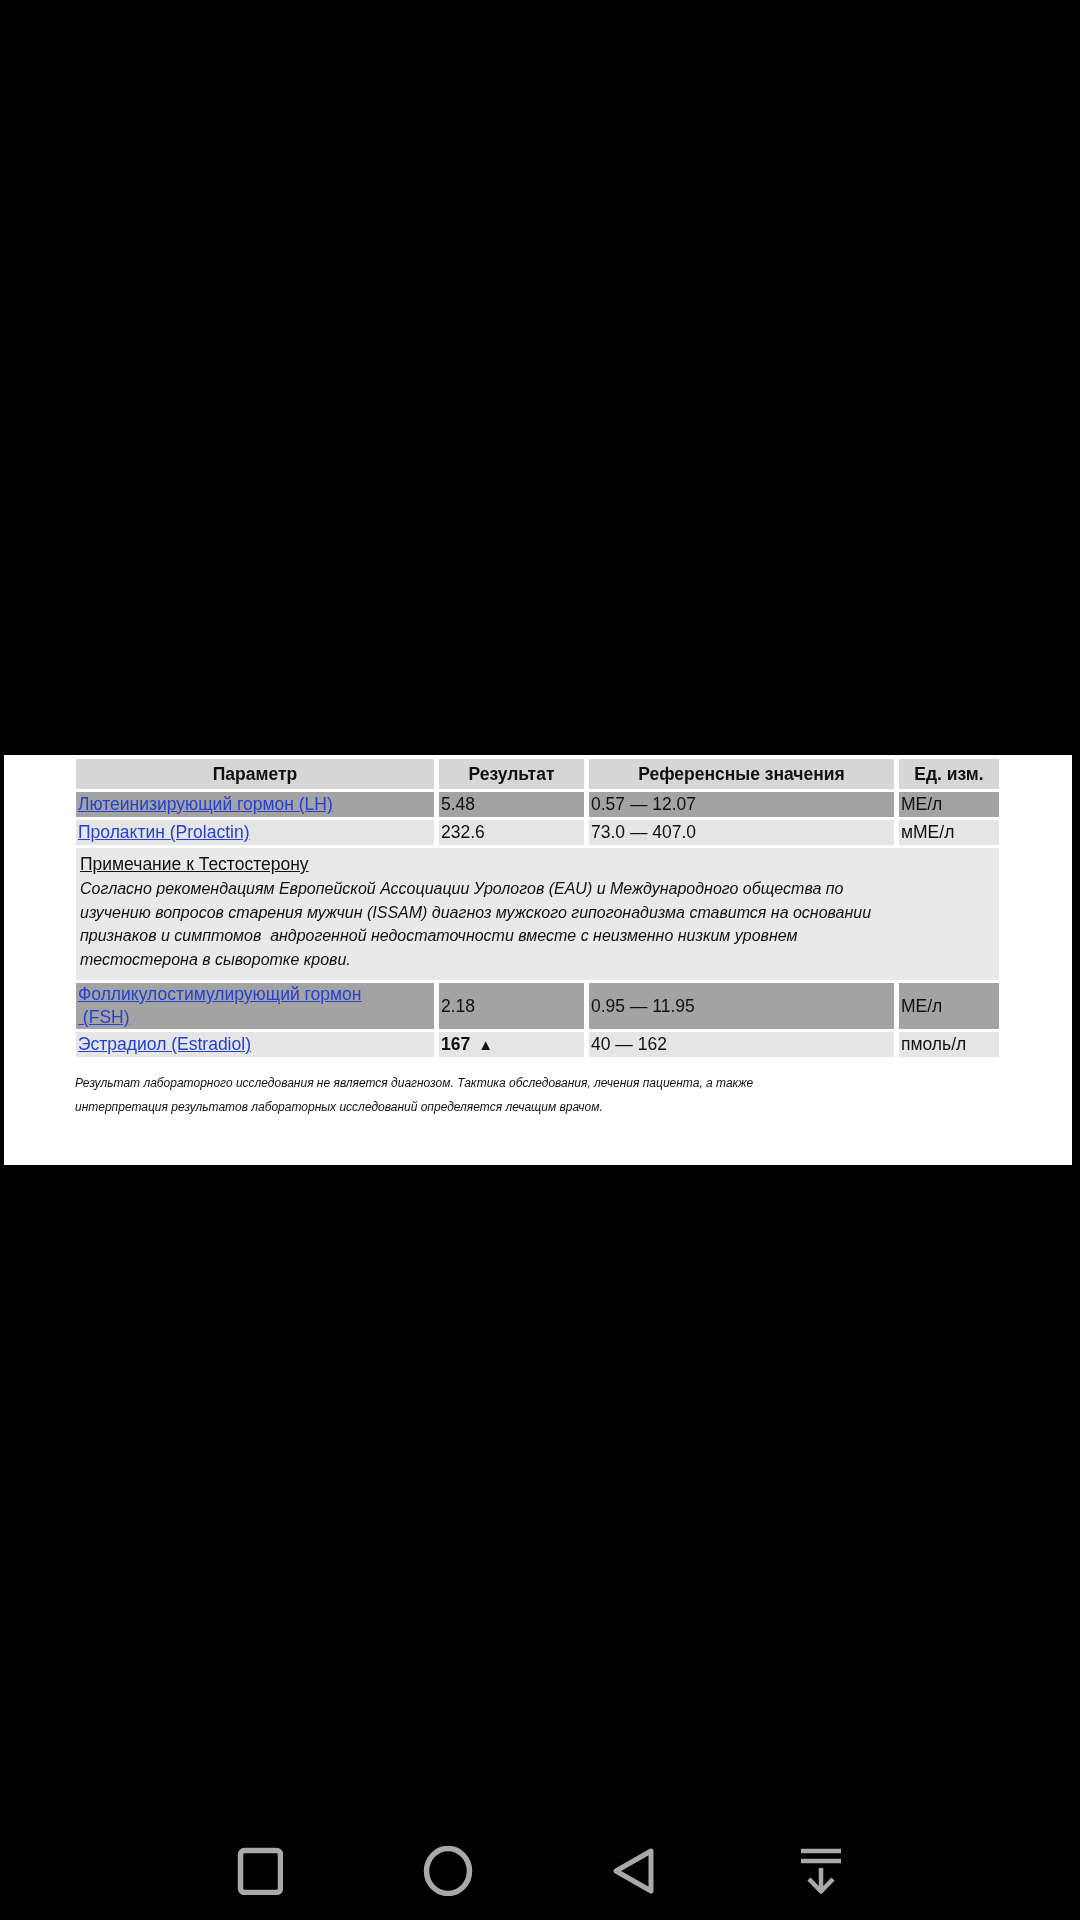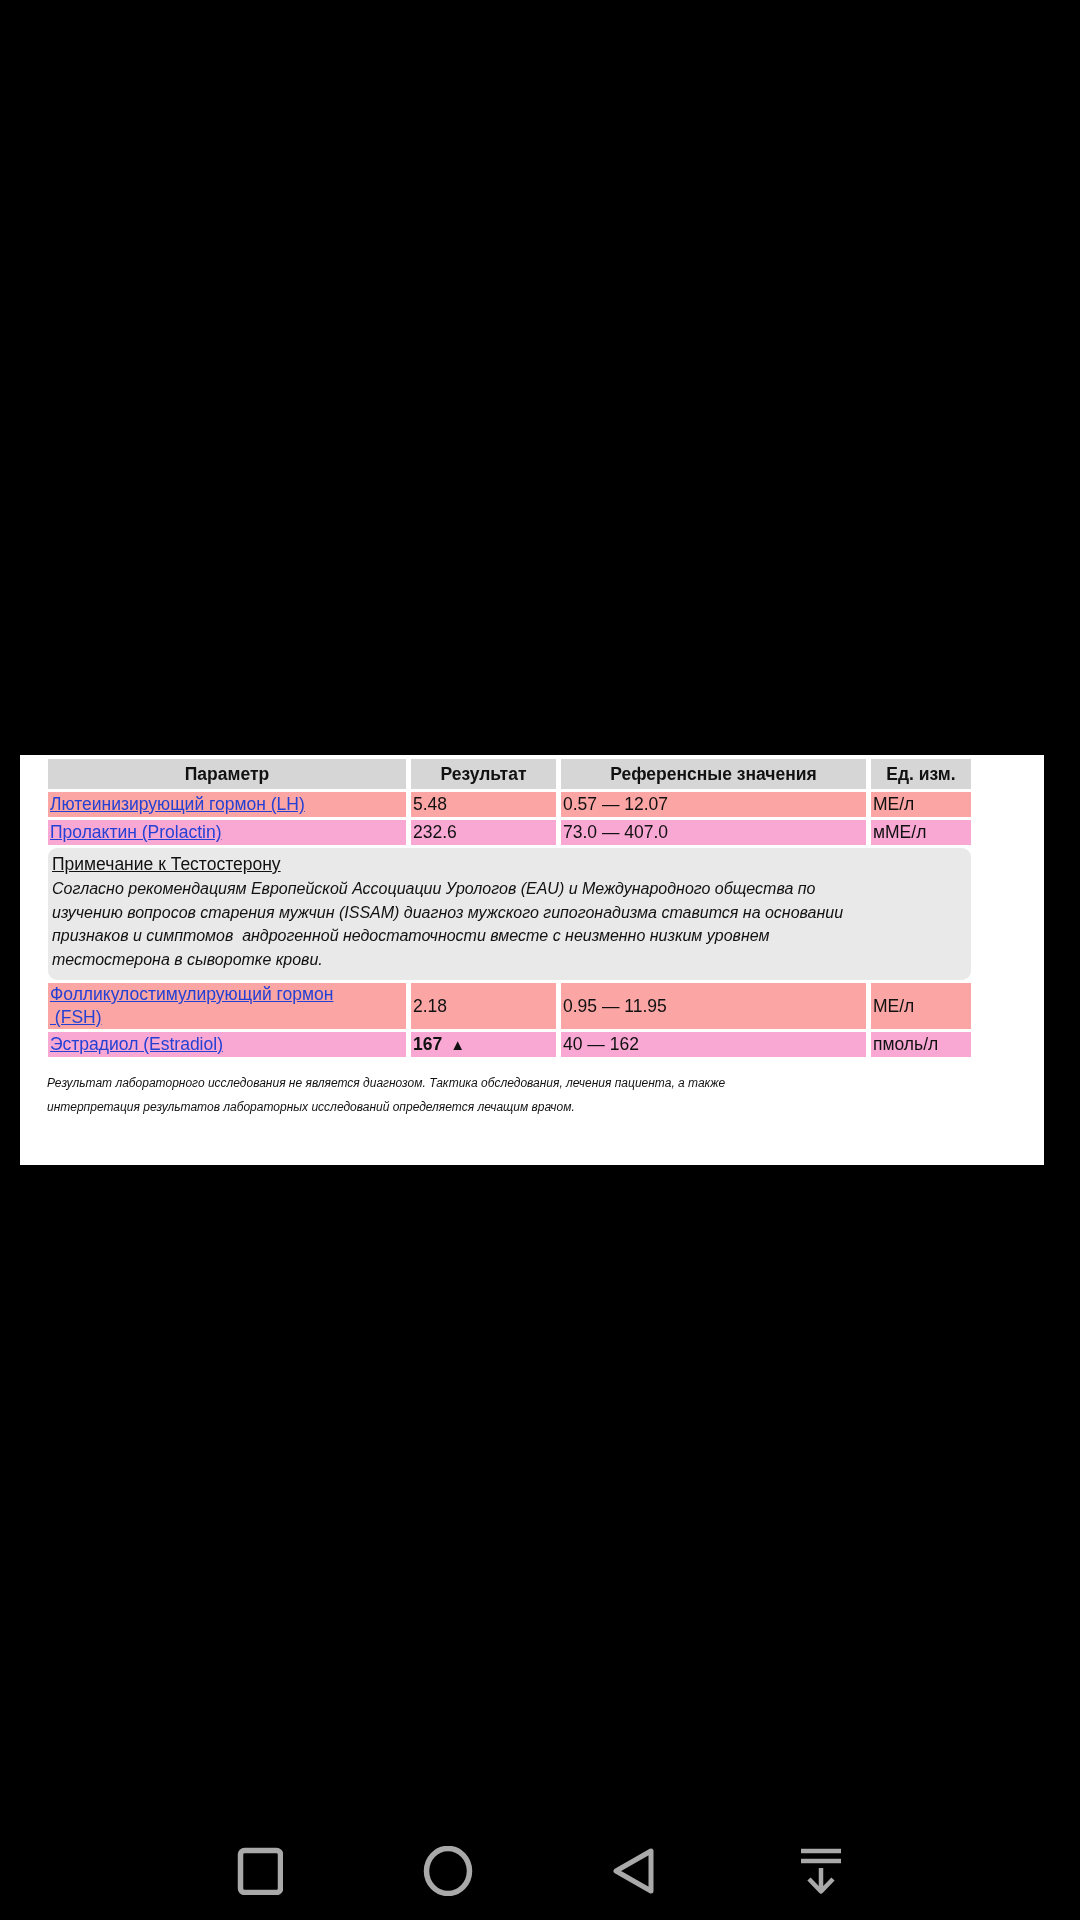--- a/index.html
+++ b/index.html
@@ -5,24 +5,25 @@
   html,body{margin:0;padding:0;}
   body{
     width:1080px;height:1920px;
     background:#000000;
     position:relative;overflow:hidden;
     font-family:"Liberation Sans",sans-serif;
     -webkit-font-smoothing:antialiased;
   }
   
   .page{
-    position:absolute;left:20px;top:755px;
+    position:absolute;left:4px;top:755px;
     width:1024px;height:410px;
     background:#ffffff;
     color:#111111;
+    padding-left:44px;
   }
   table.results{
     border-collapse:separate;
     border-spacing:5px 3px;
     table-layout:fixed;
     margin:1px 0 0 23px;
     width:933px;
   }
   col.c-name{width:358px;}
   col.c-result{width:145px;}
@@ -35,39 +36,38 @@
     height:30px;
     text-align:center;
     padding:0 2px;
     vertical-align:middle;
   }
   td{
     font-size:17.5px;
     height:25px;
     padding:0 2px;
     vertical-align:middle;
-    background:#fca5a5;
+    background:#a3a3a3;
   }
-  tr.shade td{background:#f9a8d4;}
+  tr.shade td{background:#e5e5e5;}
   td.c{text-align:left;}
   td.name{text-align:left;}
   a.param{
     color:#2441d3;
     text-decoration:underline;
     cursor:pointer;
   }
   .bold{font-weight:bold;}
   .flag{font-size:15px;margin-left:8px;}
   .fsh-line{white-space:pre;line-height:23px;}
   td.note-cell{
     background:#e9e9e9;
     padding:3px 6px 9px 4px;
     height:auto;
     vertical-align:top;
-    border-radius:9px;
   }
   .note-title{
     font-size:17.5px;
     text-decoration:underline;
     line-height:26px;
   }
   .note-line{
     font-style:italic;
     font-size:16px;
     line-height:23.5px;

